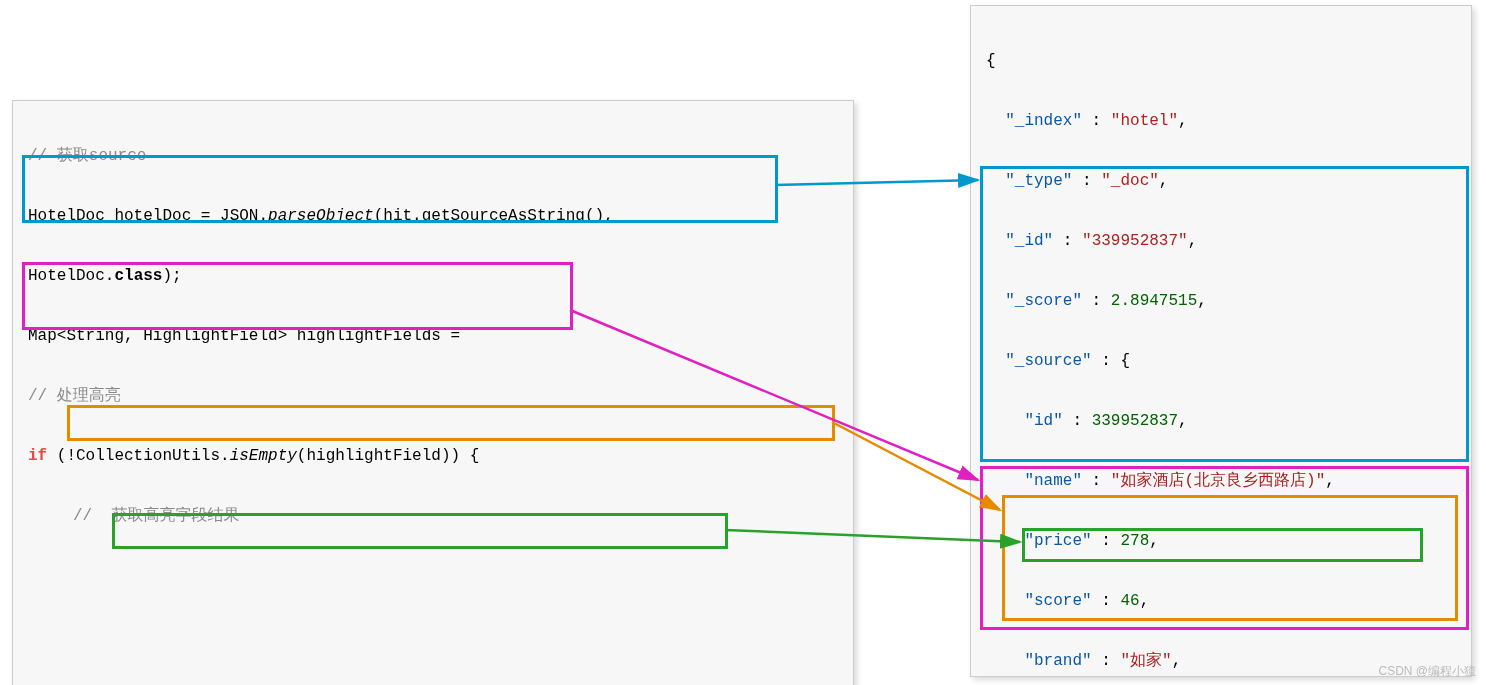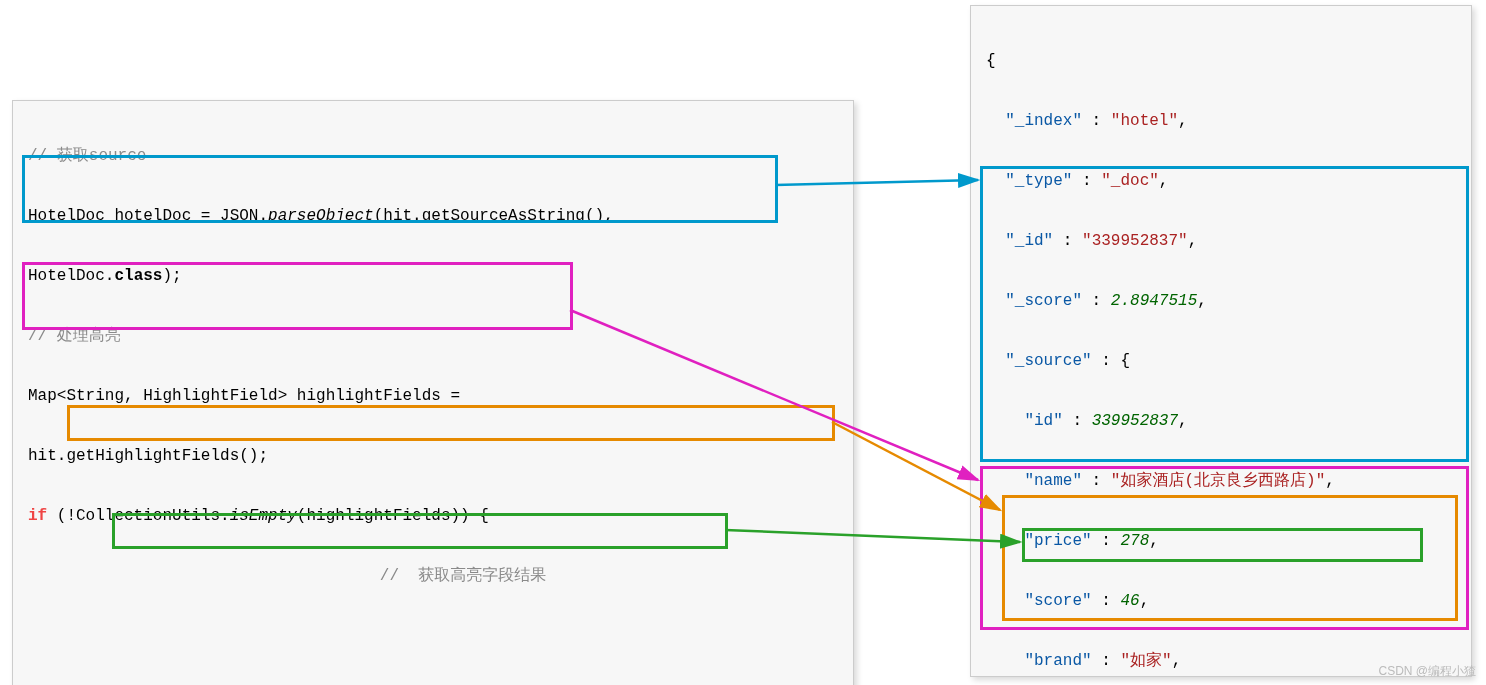--- a/index.html
+++ b/index.html
@@ -31,21 +31,21 @@
     left: 970px;
     top: 5px;
     width: 500px;
     height: 650px;
   }
   .ln { padding-left: 15px; }
   .comment { color: #8a8a8a; }
   .kw { color: #ef4444; font-weight: bold; }
   .str { color: #aa2222; }
   .str-green { color: #006400; font-weight: bold; }
-  .num { color: #006400; font-style: italic; }
+  .num { color: #006400; }
   .key { color: #0a58a5; }
   .method-i { font-style: italic; }
   .cls { color: #000; font-weight:bold; }
   .box {
     position: absolute;
     background: transparent;
     border-width: 3px;
     border-style: solid;
   }
   .box-blue { border-color: #0099cc; }
@@ -67,25 +67,24 @@
     font-family: sans-serif;
   }
 </style>
 </head>
 <body>
 
 <div class="code-panel left-panel">
 <div class="ln"><span class="comment">// 获取source</span></div>
 <div class="ln"><span><span>HotelDoc hotelDoc = JSON.</span><span class="method-i">parseObject</span><span>(hit.getSourceAsString(),</span></span></div>
 <div class="ln"><span><span>HotelDoc.</span><span class="cls">class</span><span>);</span></span></div>
+<div class="ln"><span>Map&lt;String, HighlightField&gt; highlightFields =</span></div>
 <div class="ln"><span class="comment">// 处理高亮</span></div>
-<div class="ln"><span>Map&lt;String, HighlightField&gt; highlightFields =</span></div>
-<div class="ln"><span>hit.getHighlightFields();</span></div>
-<div class="ln"><span><span class="kw">if</span><span> (!CollectionUtils.</span><span class="method-i">isEmpty</span><span>(highlightFields)) {</span></span></div>
-<div class="ln" style="padding-left:60px;text-align:center;"><span class="comment">//  获取高亮字段结果</span></div>
+<div class="ln"><span><span class="kw">if</span><span> (!CollectionUtils.</span><span class="method-i">isEmpty</span><span>(highlightField)) {</span></span></div>
+<div class="ln" style="padding-left:60px;"><span class="comment">//  获取高亮字段结果</span></div>
 <div class="ln" style="padding-left:60px;"></div>
 
 
 
 
 
 </div>
 
 <div class="code-panel right-panel">
 <div class="ln">{</div>

